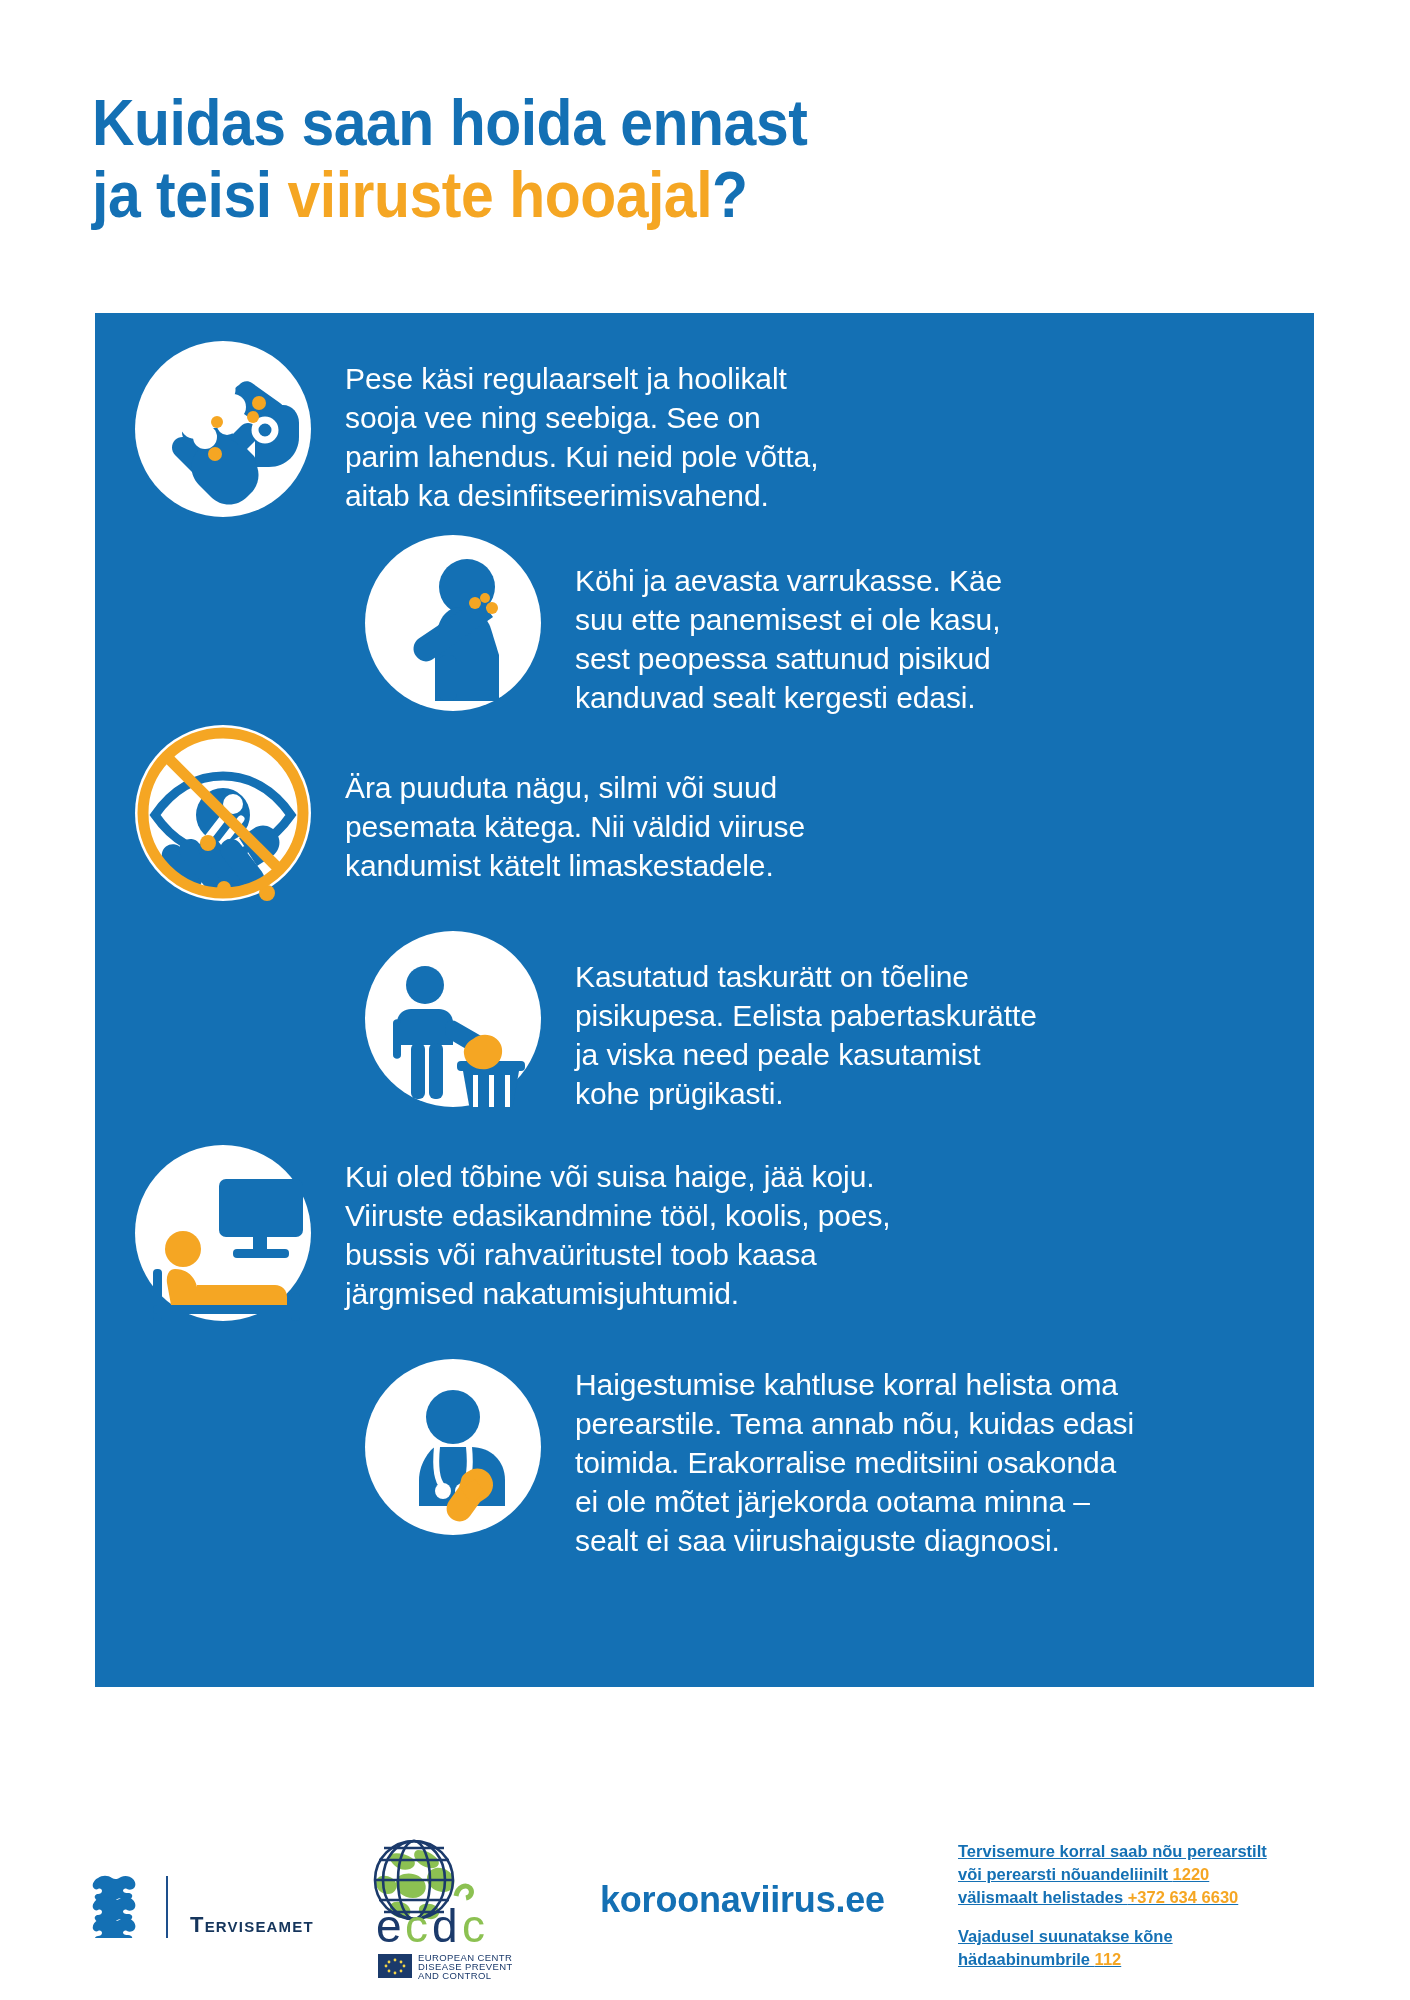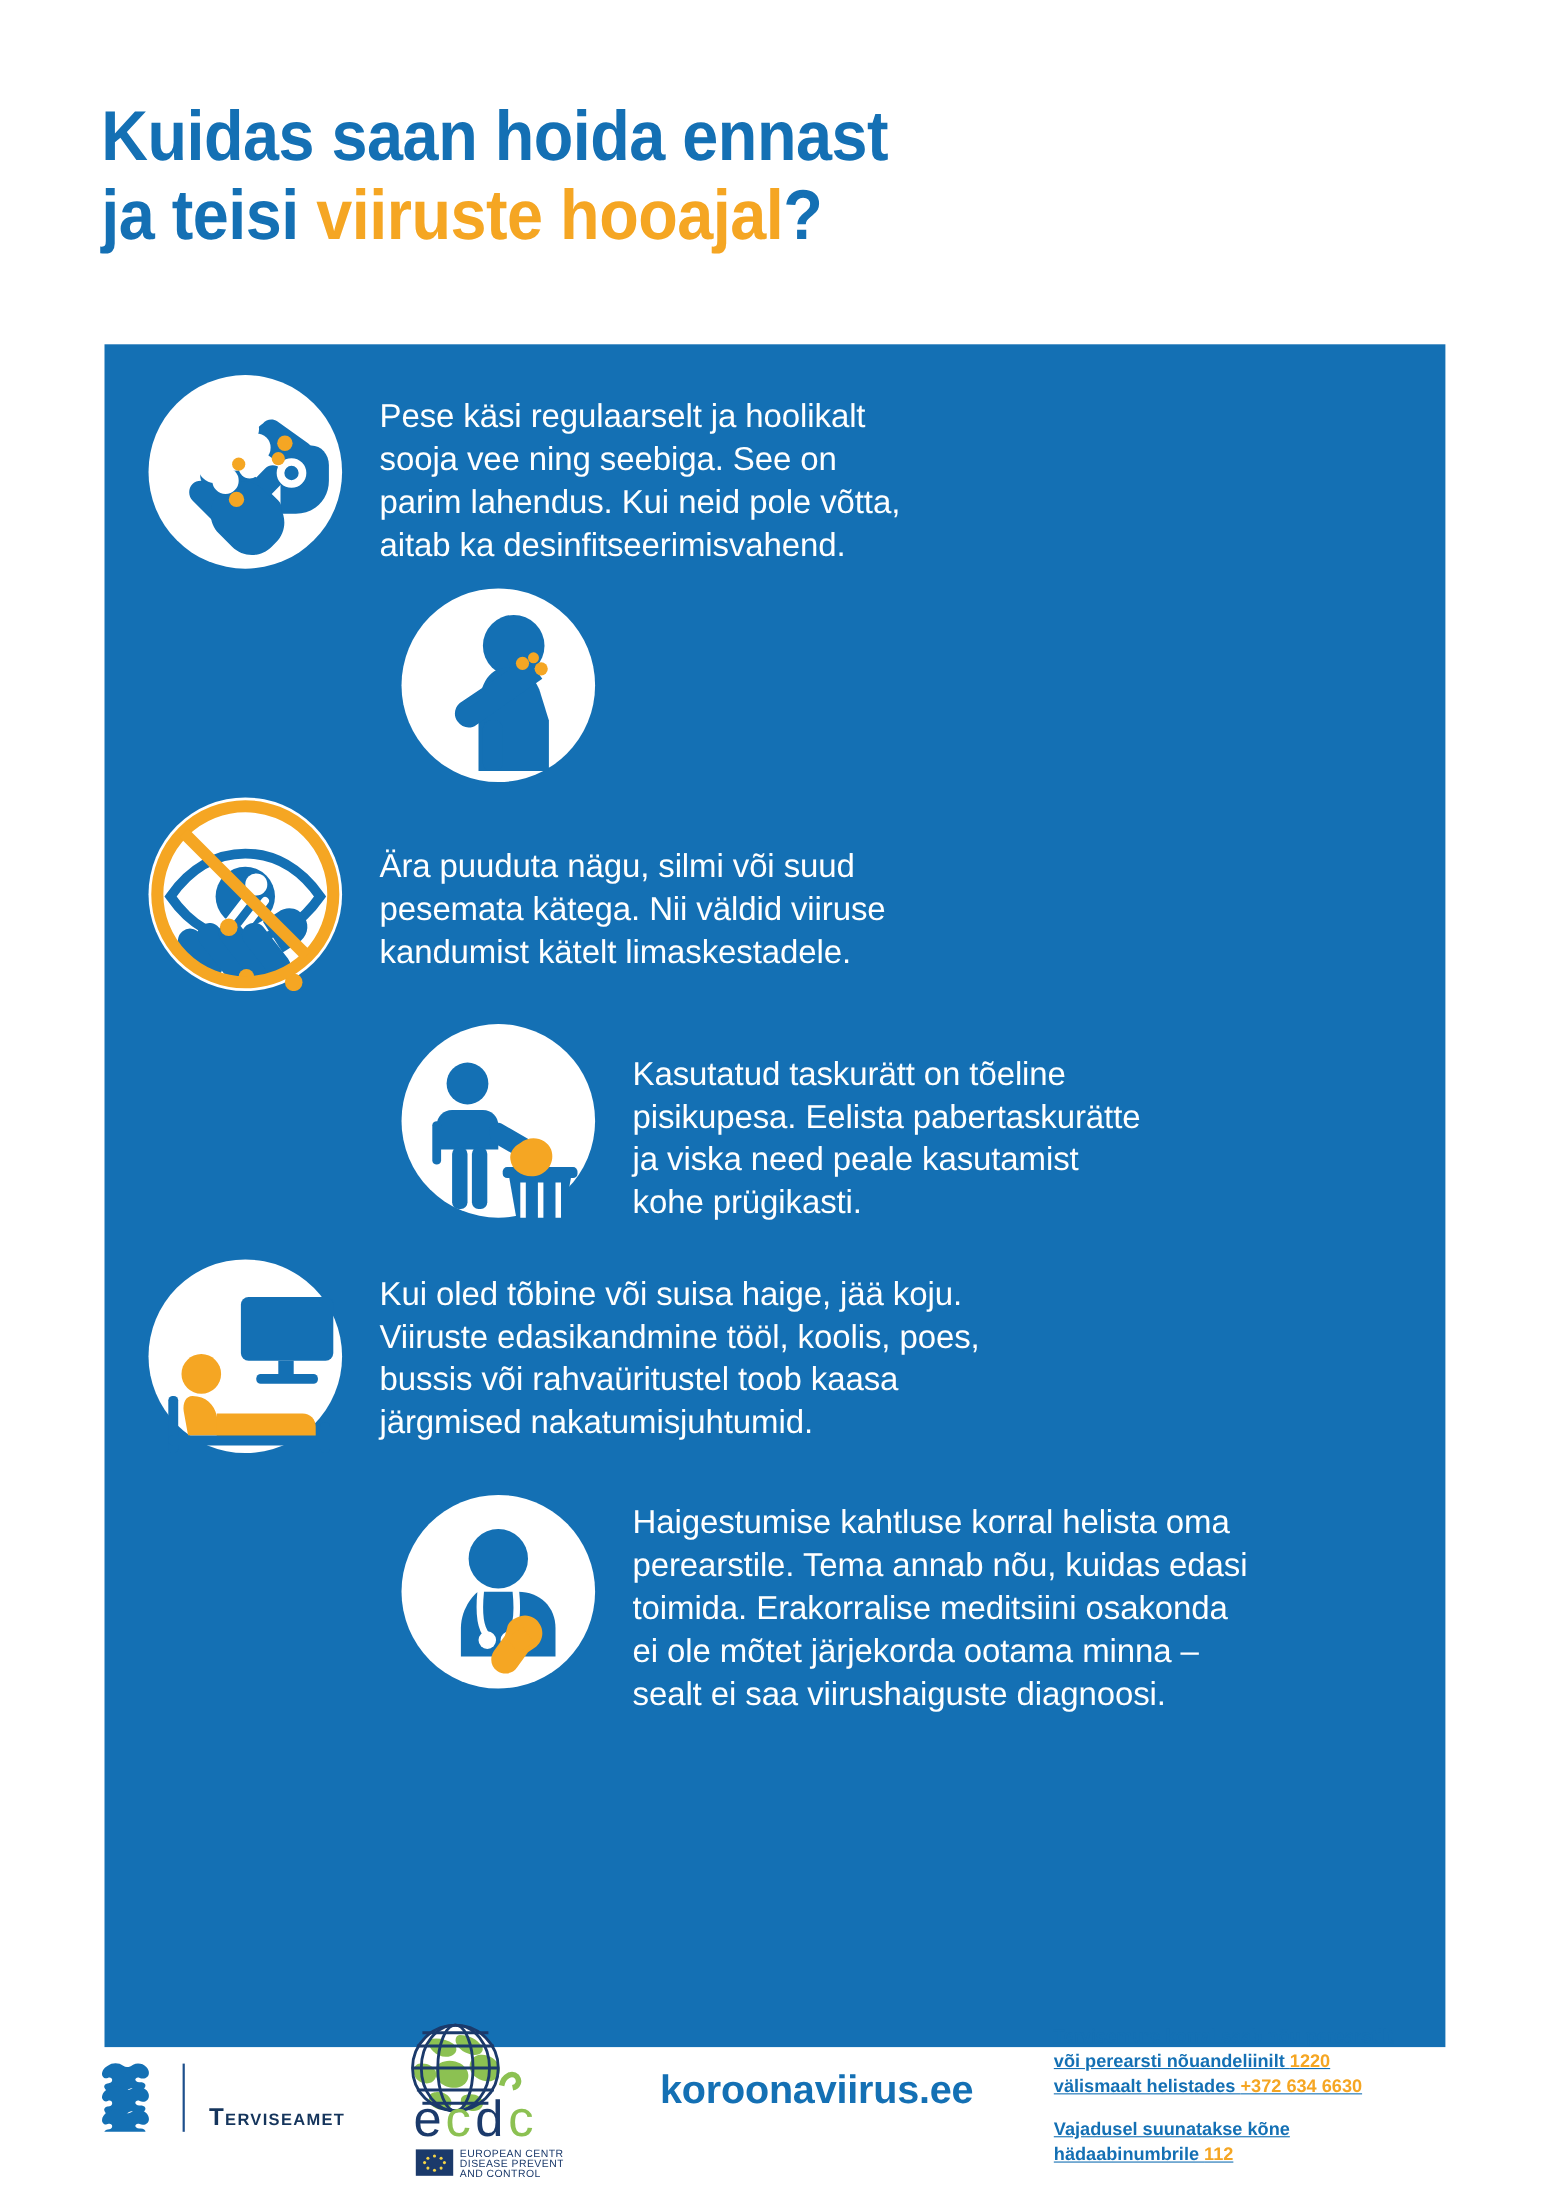--- a/index.html
+++ b/index.html
@@ -21,21 +21,21 @@
     font-weight:700;letter-spacing:-0.5px;
     color:#1470b4;
     font-family:"Liberation Sans",sans-serif;
     transform:scaleX(0.92);transform-origin:left top;
   }
   .title .hl{color:#f5a623;}
 
   
   .panel{
     position:absolute;left:95px;top:313px;
-    width:1219px;height:1548px;
+    width:1219px;height:1374px;
     background:#1470b4;
   }
 
   .rows{position:relative;width:100%;height:100%;}
 
   .row{
     position:absolute;display:flex;align-items:flex-start;
   }
   .row.left  {left:40px;}
   .row.right {left:270px;}
@@ -164,20 +164,24 @@
             <path d="M53 104c-5 4-6 12-2 17 4 6 12 7 17 3l60-42-14-19-61 41z"></path>
             <rect x="74" y="120" width="18" height="46" rx="7"></rect>
           </g>
           <g fill="#f5a623">
             <circle cx="110" cy="68" r="6"></circle>
             <circle cx="120" cy="63" r="5"></circle>
             <circle cx="127" cy="73" r="6"></circle>
           </g>
         </svg>
       </div>
+      <div class="bodytext">Köhi ja aevasta varrukasse. Käe
+suu ette panemisest ei ole kasu,
+sest peopessa sattunud pisikud
+kanduvad sealt kergesti edasi.</div>
     </div>
 
     <div class="row left" id="row3">
       <div class="iconwrap">
         <div class="disc"></div>
         <svg viewBox="0 0 176 176">
           <g fill="none" stroke="#1470b4" stroke-width="9">
             <path d="M20 90c18-26 42-39 68-39s50 13 68 39c-18 26-42 39-68 39S38 116 20 90z"></path>
           </g>
           <circle cx="88" cy="90" r="27" fill="#1470b4"></circle>

